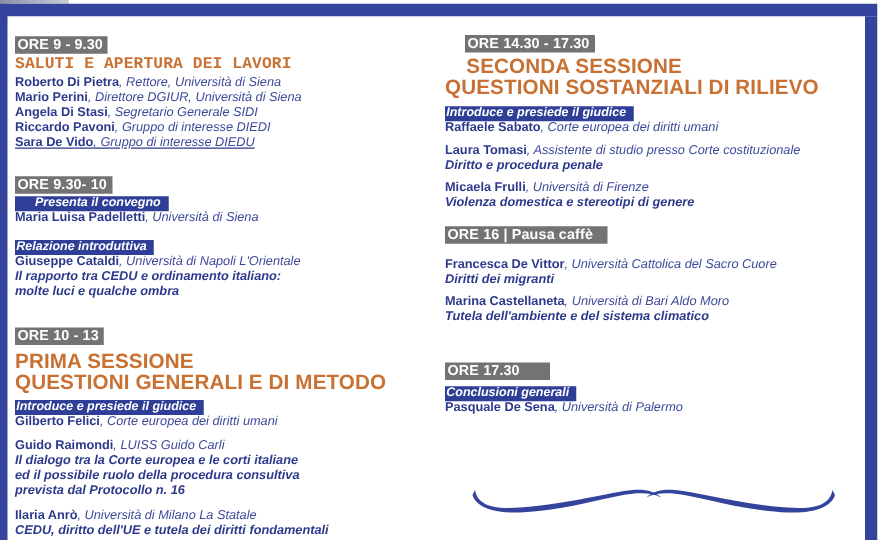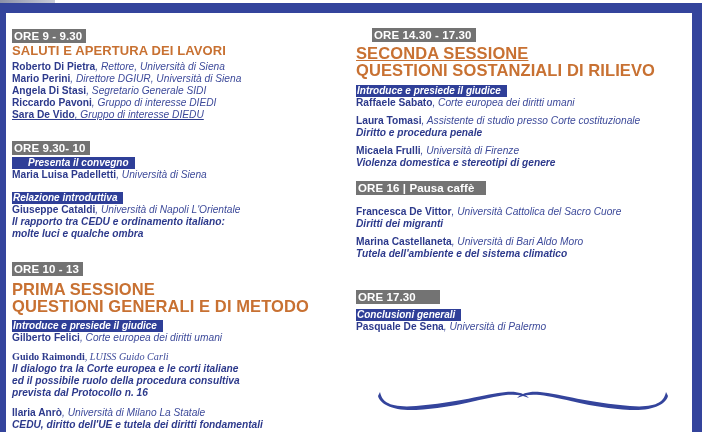--- a/index.html
+++ b/index.html
@@ -41,21 +41,21 @@
       letter-spacing: 0.1px;
       white-space: nowrap;
     }
     .session-title {
       position: absolute;
       color: #c87132;
       font-weight: bold;
       white-space: nowrap;
       letter-spacing: 0.1px;
     }
-    .st-small { font-size: 13px; line-height: 15px; }
+    .st-small { font-size: 13px; line-height: 15px; font-family: Liberation Mono, monospace; }
     .st-big { font-size: 16.5px; line-height: 17px; }
 
     .role-tag {
       position: absolute;
       display: inline-block;
       background: #2f3f98;
       color: #ffffff;
       font-style: italic;
       font-weight: bold;
       font-size: 10px;
@@ -124,35 +124,35 @@
   <div class="talk" style="left:0;top:216px;">Il rapporto tra CEDU e ordinamento italiano:</div>
   <div class="talk" style="left:0;top:228px;">molte luci e qualche ombra</div>
 
   <span class="time-tag" style="left:0;top:262px;">ORE 10 - 13</span>
   <div class="session-title st-big" style="left:0;top:281px;">PRIMA SESSIONE</div>
   <div class="session-title st-big" style="left:0;top:298px;">QUESTIONI GENERALI E DI METODO</div>
   <span class="role-tag" style="left:0;top:320px;">Introduce e presiede il giudice</span>
   <div class="line" style="left:0;top:332px;">
     <span class="name">Gilberto Felici</span><span class="aff">, Corte europea dei diritti umani</span>
   </div>
-  <div class="line" style="left:0;top:351px;font-family:Liberation Serif, serif;">
+  <div class="line" style="left:0;top:351px;">
     <span class="name">Guido Raimondi</span><span class="aff">, LUISS Guido Carli</span>
   </div>
   <div class="talk" style="left:0;top:363px;">Il dialogo tra la Corte europea e le corti italiane</div>
   <div class="talk" style="left:0;top:375px;">ed il possibile ruolo della procedura consultiva</div>
   <div class="talk" style="left:0;top:387px;">prevista dal Protocollo n. 16</div>
   <div class="line" style="left:0;top:407px;">
     <span class="name">Ilaria Anrò</span><span class="aff">, Università di Milano La Statale</span>
   </div>
   <div class="talk" style="left:0;top:419px;">CEDU, diritto dell'UE e tutela dei diritti fondamentali</div>
 </div>
 
 <div class="col col-right">
   <span class="time-tag" style="left:0;top:28px;margin-left:16px;">ORE 14.30 - 17.30</span>
-  <div class="session-title st-big" style="left:0;top:45px;text-decoration:underline;">SECONDA SESSIONE</div>
+  <div class="session-title st-big" style="left:17px;top:45px;">SECONDA SESSIONE</div>
   <div class="session-title st-big" style="left:0;top:62px;">QUESTIONI SOSTANZIALI DI RILIEVO</div>
   <span class="role-tag" style="left:0;top:85px;">Introduce e presiede il giudice</span>
   <div class="line" style="left:0;top:97px;">
     <span class="name">Raffaele Sabato</span><span class="aff">, Corte europea dei diritti umani</span>
   </div>
   <div class="line" style="left:0;top:115px;">
     <span class="name">Laura Tomasi</span><span class="aff">, Assistente di studio presso Corte costituzionale</span>
   </div>
   <div class="talk" style="left:0;top:127px;">Diritto e procedura penale</div>
   <div class="line" style="left:0;top:145px;">

